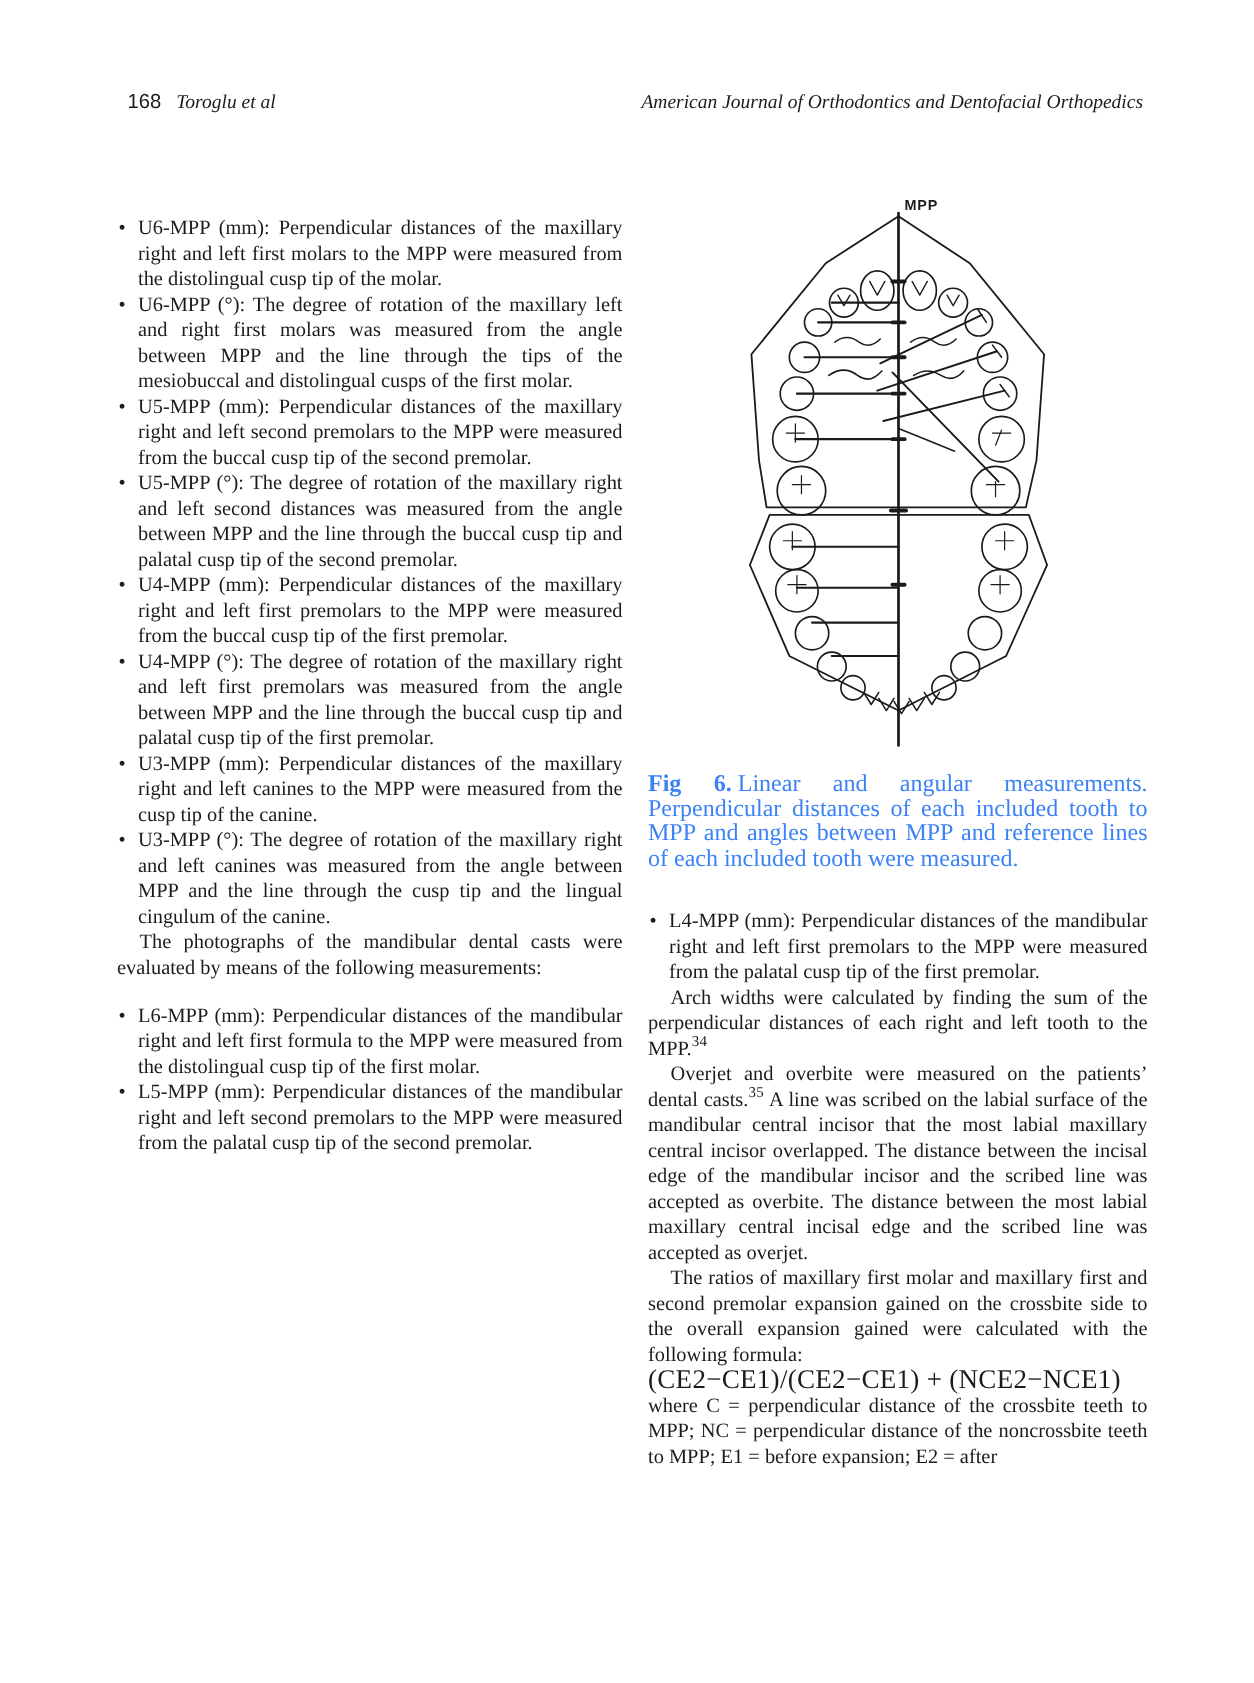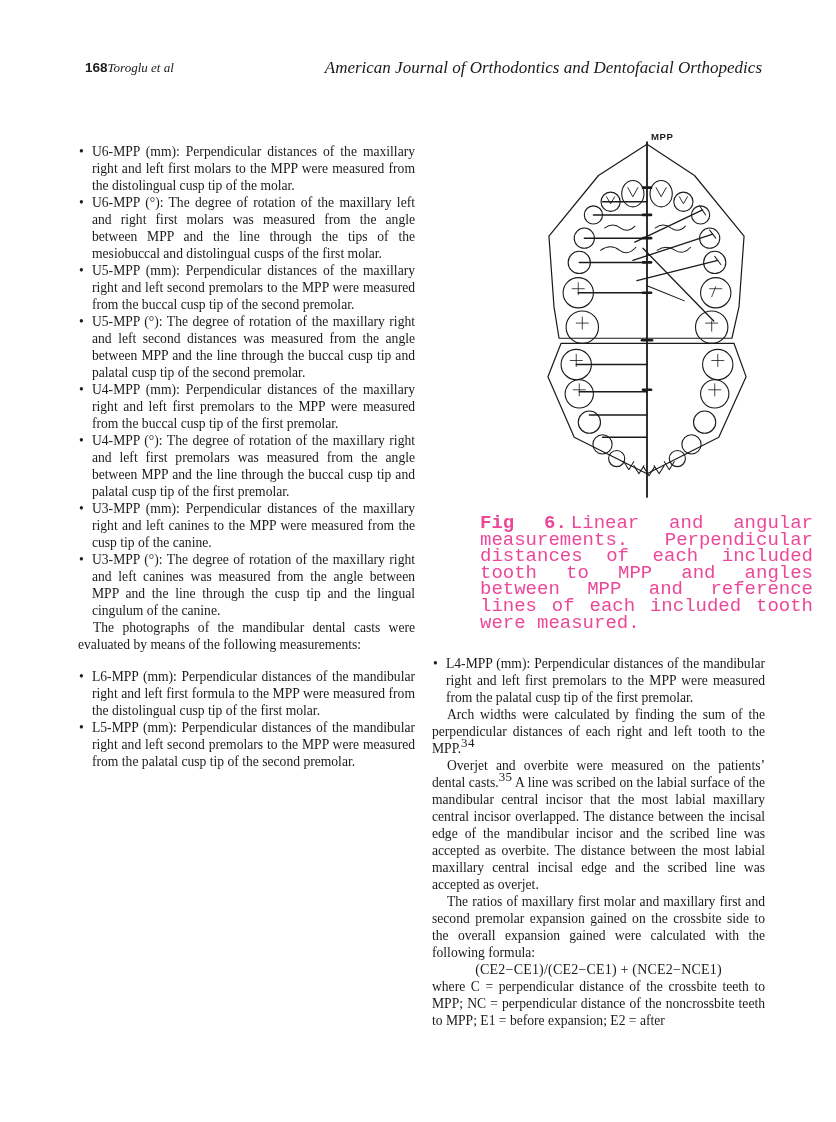--- a/index.html
+++ b/index.html
@@ -6,43 +6,43 @@
   body{
     width:836px;height:1122px;position:relative;background:#ffffff;
     font-family:"Liberation Serif", serif;color:#1b1b1b;
     -webkit-font-smoothing:antialiased;overflow:hidden;
   }
   .page-header{
     position:absolute;top:60px;left:85px;right:74px;
     display:flex;justify-content:space-between;align-items:flex-start;
     font-size:13px;line-height:15px;
   }
-  .folio{font-family:"Liberation Sans",sans-serif;font-weight:bold;font-style:normal;font-size:13.5px;}
+  .folio{font-family:"Liberation Sans",sans-serif;font-weight:normal;font-style:normal;margin-right:10px;font-size:13.5px;}
   .authors{font-style:italic;}
-  .journal-ref{text-align:right;font-style:italic;font-size:17px;line-height:15px;}
+  .journal-ref{text-align:right;font-style:italic;font-size:13px;line-height:15px;}
   .col{position:absolute;font-size:13.6px;line-height:17px;text-align:justify;}
   .col-left{left:78px;top:128px;width:337px;}
   .col-right{left:432px;top:129px;width:333px;}
   p.para{margin:0;}
   p.indent{text-indent:15px;}
   ul.measure-list{list-style:none;margin:15px 0 0 0;padding:0;}
   ul.measure-list li{position:relative;padding-left:14px;text-align:justify;}
   ul.measure-list .dot{position:absolute;left:1px;top:0;}
   .mid-gap{margin-top:15px;}
-  sup.ref{font-size:13px;line-height:0;vertical-align:super;letter-spacing:0.3px;}
-  .figure-block{width:100%;margin-left:48px;}
+  sup.ref{font-size:10px;line-height:0;vertical-align:super;letter-spacing:0.3px;}
+  .figure-block{width:100%;}
   .figure-block svg{display:block;margin:0 auto;}
   .fig-caption{
-    margin-top:14px;font-family:Liberation Mono, monospace;
-    font-size:19px;line-height:16.6px;text-align:justify;color:#ec4899;
+    margin-top:14px;font-family:Liberation Serif, serif;
+    font-size:16px;line-height:16.6px;text-align:justify;color:#3b82f6;
   }
   .fig-caption .cap-label{font-weight:bold;margin-right:4px;}
   .l4-list{margin-top:24px !important;}
   .after-list{margin-top:10px;}
-  .formula{margin:13px 0 13px 0;text-align:center;font-size:14px;letter-spacing:0.2px;text-indent:0;}
+  .formula{margin:13px 0 13px 0;font-size:18px;letter-spacing:0.2px;text-indent:0;}
 </style>
 </head>
 <body>
 
 <div class="page-header">
   <div>
     <span class="folio">168</span><span class="authors">Toroglu et al</span>
   </div>
   <div class="journal-ref">
     <div>American Journal of Orthodontics and Dentofacial Orthopedics</div>

